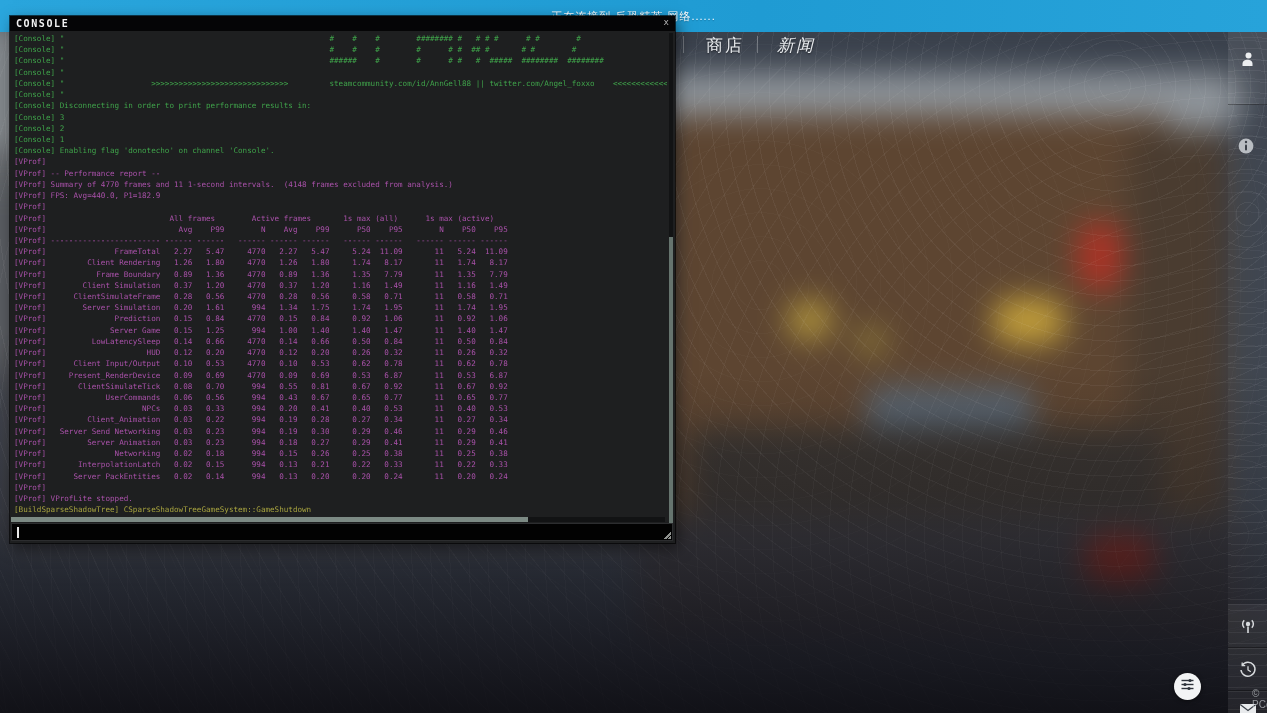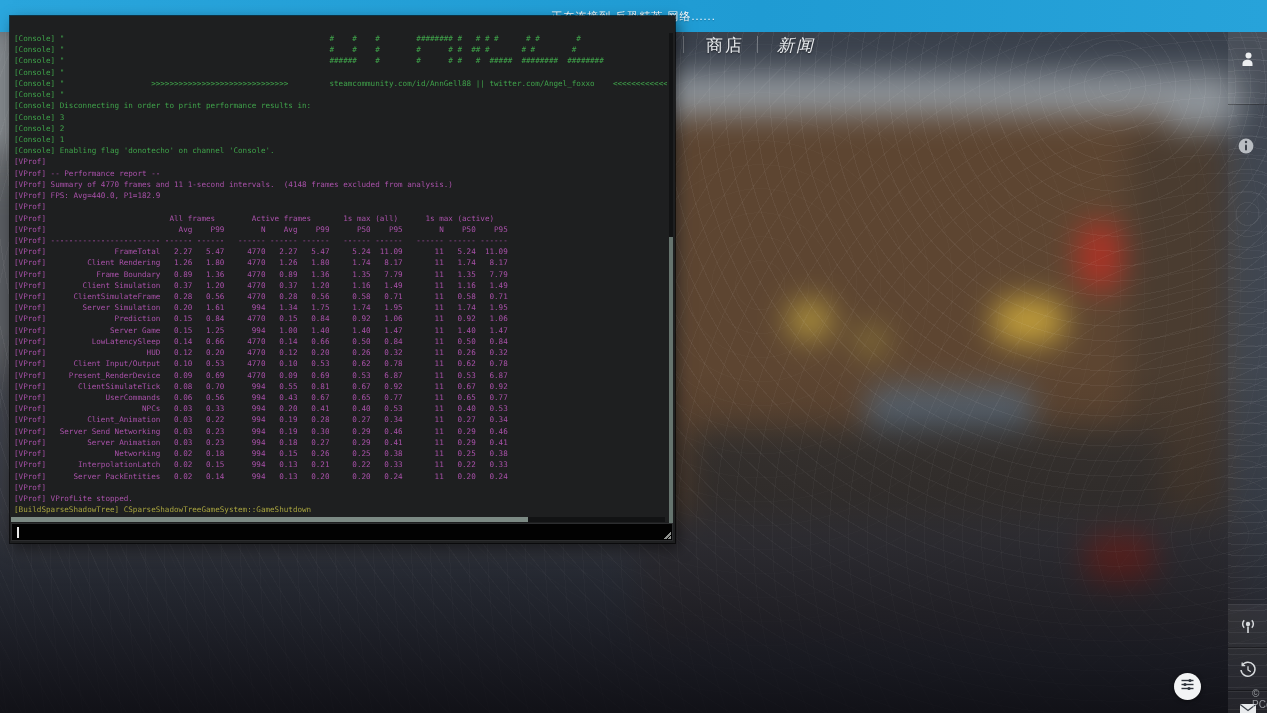--- a/index.html
+++ b/index.html
@@ -149,20 +149,24 @@
 <div class="menusep" style="left:683px;"></div>
 <div class="tab" style="left:706px;">
   <span>商店</span>
 </div>
 <div class="menusep" style="left:757px;"></div>
 <div class="tab" style="left:777px;font-style:italic;">
   <span>新闻</span>
 </div>
 
 <div class="console">
+  <div class="titlebar">
+    <span class="title">CONSOLE</span>
+    <span class="closex">x</span>
+  </div>
   <div class="log"><div class="ln" style="color: rgb(63, 162, 74);">[Console] "                                                          #    #    #        ######## #   # # #      # #        #</div><div class="ln" style="color: rgb(63, 162, 74);">[Console] "                                                          #    #    #        #      # #  ## #       # #        #</div><div class="ln" style="color: rgb(63, 162, 74);">[Console] "                                                          ######    #        #      # #   #  #####  ########  ########</div><div class="ln" style="color: rgb(63, 162, 74);">[Console] "</div><div class="ln" style="color: rgb(63, 162, 74);">[Console] "                   &gt;&gt;&gt;&gt;&gt;&gt;&gt;&gt;&gt;&gt;&gt;&gt;&gt;&gt;&gt;&gt;&gt;&gt;&gt;&gt;&gt;&gt;&gt;&gt;&gt;&gt;&gt;&gt;&gt;&gt;         steamcommunity.com/id/AnnGell88 || twitter.com/Angel_foxxo    &lt;&lt;&lt;&lt;&lt;&lt;&lt;&lt;&lt;&lt;&lt;&lt;&lt;&lt;</div><div class="ln" style="color: rgb(63, 162, 74);">[Console] "</div><div class="ln" style="color: rgb(63, 162, 74);">[Console] Disconnecting in order to print performance results in:</div><div class="ln" style="color: rgb(63, 162, 74);">[Console] 3</div><div class="ln" style="color: rgb(63, 162, 74);">[Console] 2</div><div class="ln" style="color: rgb(63, 162, 74);">[Console] 1</div><div class="ln" style="color: rgb(63, 162, 74);">[Console] Enabling flag 'donotecho' on channel 'Console'.</div><div class="ln" style="color: rgb(169, 81, 169);">[VProf]</div><div class="ln" style="color: rgb(169, 81, 169);">[VProf] -- Performance report --</div><div class="ln" style="color: rgb(169, 81, 169);">[VProf] Summary of 4770 frames and 11 1-second intervals.  (4148 frames excluded from analysis.)</div><div class="ln" style="color: rgb(169, 81, 169);">[VProf] FPS: Avg=440.0, P1=182.9</div><div class="ln" style="color: rgb(169, 81, 169);">[VProf]</div><div class="ln" style="color: rgb(169, 81, 169);">[VProf]                           All frames        Active frames       1s max (all)      1s max (active)</div><div class="ln" style="color: rgb(169, 81, 169);">[VProf]                             Avg    P99        N    Avg    P99      P50    P95        N    P50    P95</div><div class="ln" style="color: rgb(169, 81, 169);">[VProf] ------------------------ ------ ------   ------ ------ ------   ------ ------   ------ ------ ------</div><div class="ln" style="color: rgb(169, 81, 169);">[VProf]               FrameTotal   2.27   5.47     4770   2.27   5.47     5.24  11.09       11   5.24  11.09</div><div class="ln" style="color: rgb(169, 81, 169);">[VProf]         Client Rendering   1.26   1.80     4770   1.26   1.80     1.74   8.17       11   1.74   8.17</div><div class="ln" style="color: rgb(169, 81, 169);">[VProf]           Frame Boundary   0.89   1.36     4770   0.89   1.36     1.35   7.79       11   1.35   7.79</div><div class="ln" style="color: rgb(169, 81, 169);">[VProf]        Client Simulation   0.37   1.20     4770   0.37   1.20     1.16   1.49       11   1.16   1.49</div><div class="ln" style="color: rgb(169, 81, 169);">[VProf]      ClientSimulateFrame   0.28   0.56     4770   0.28   0.56     0.58   0.71       11   0.58   0.71</div><div class="ln" style="color: rgb(169, 81, 169);">[VProf]        Server Simulation   0.20   1.61      994   1.34   1.75     1.74   1.95       11   1.74   1.95</div><div class="ln" style="color: rgb(169, 81, 169);">[VProf]               Prediction   0.15   0.84     4770   0.15   0.84     0.92   1.06       11   0.92   1.06</div><div class="ln" style="color: rgb(169, 81, 169);">[VProf]              Server Game   0.15   1.25      994   1.00   1.40     1.40   1.47       11   1.40   1.47</div><div class="ln" style="color: rgb(169, 81, 169);">[VProf]          LowLatencySleep   0.14   0.66     4770   0.14   0.66     0.50   0.84       11   0.50   0.84</div><div class="ln" style="color: rgb(169, 81, 169);">[VProf]                      HUD   0.12   0.20     4770   0.12   0.20     0.26   0.32       11   0.26   0.32</div><div class="ln" style="color: rgb(169, 81, 169);">[VProf]      Client Input/Output   0.10   0.53     4770   0.10   0.53     0.62   0.78       11   0.62   0.78</div><div class="ln" style="color: rgb(169, 81, 169);">[VProf]     Present_RenderDevice   0.09   0.69     4770   0.09   0.69     0.53   6.87       11   0.53   6.87</div><div class="ln" style="color: rgb(169, 81, 169);">[VProf]       ClientSimulateTick   0.08   0.70      994   0.55   0.81     0.67   0.92       11   0.67   0.92</div><div class="ln" style="color: rgb(169, 81, 169);">[VProf]             UserCommands   0.06   0.56      994   0.43   0.67     0.65   0.77       11   0.65   0.77</div><div class="ln" style="color: rgb(169, 81, 169);">[VProf]                     NPCs   0.03   0.33      994   0.20   0.41     0.40   0.53       11   0.40   0.53</div><div class="ln" style="color: rgb(169, 81, 169);">[VProf]         Client_Animation   0.03   0.22      994   0.19   0.28     0.27   0.34       11   0.27   0.34</div><div class="ln" style="color: rgb(169, 81, 169);">[VProf]   Server Send Networking   0.03   0.23      994   0.19   0.30     0.29   0.46       11   0.29   0.46</div><div class="ln" style="color: rgb(169, 81, 169);">[VProf]         Server Animation   0.03   0.23      994   0.18   0.27     0.29   0.41       11   0.29   0.41</div><div class="ln" style="color: rgb(169, 81, 169);">[VProf]               Networking   0.02   0.18      994   0.15   0.26     0.25   0.38       11   0.25   0.38</div><div class="ln" style="color: rgb(169, 81, 169);">[VProf]       InterpolationLatch   0.02   0.15      994   0.13   0.21     0.22   0.33       11   0.22   0.33</div><div class="ln" style="color: rgb(169, 81, 169);">[VProf]      Server PackEntities   0.02   0.14      994   0.13   0.20     0.20   0.24       11   0.20   0.24</div><div class="ln" style="color: rgb(169, 81, 169);">[VProf]</div><div class="ln" style="color: rgb(169, 81, 169);">[VProf] VProfLite stopped.</div><div class="ln" style="color: rgb(167, 163, 63);">[BuildSparseShadowTree] CSparseShadowTreeGameSystem::GameShutdown</div></div>
   <div class="vscroll">
     <div class="vthumb"></div>
   </div>
   <div class="hscroll">
     <div class="hthumb"></div>
   </div>
   <div class="cinput">
     <div class="caret"></div>
     <div class="grip"></div>

